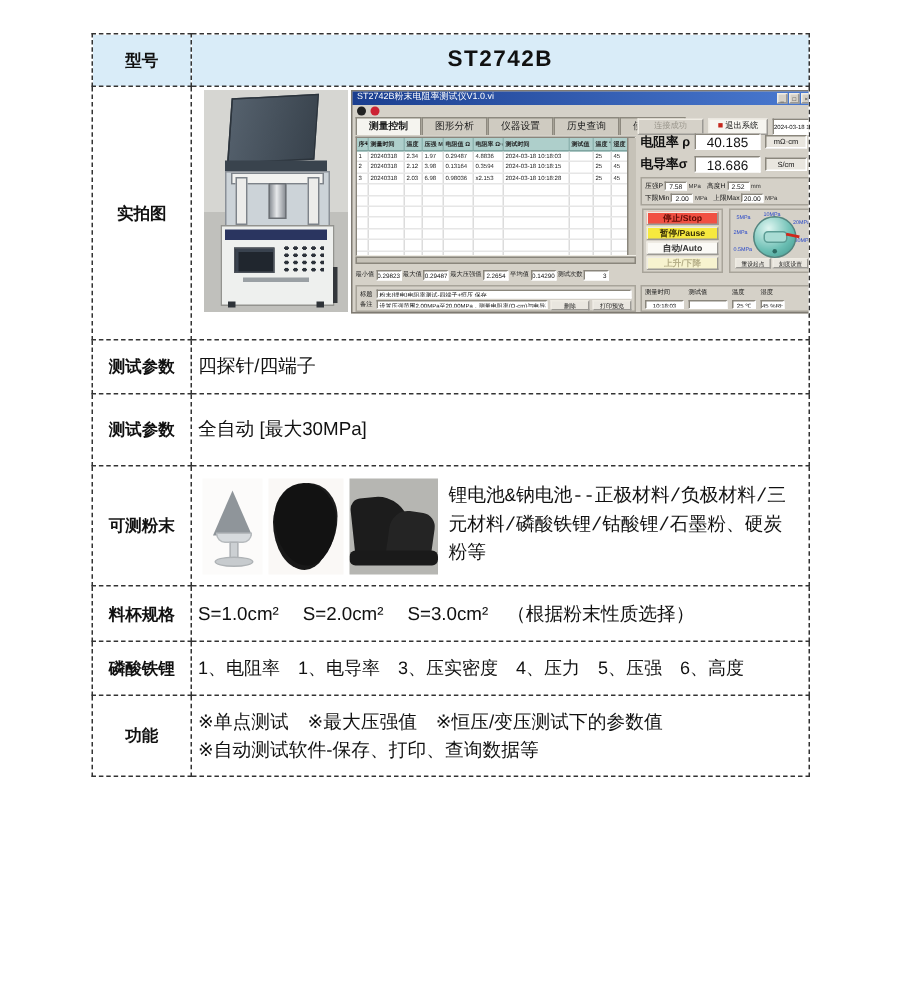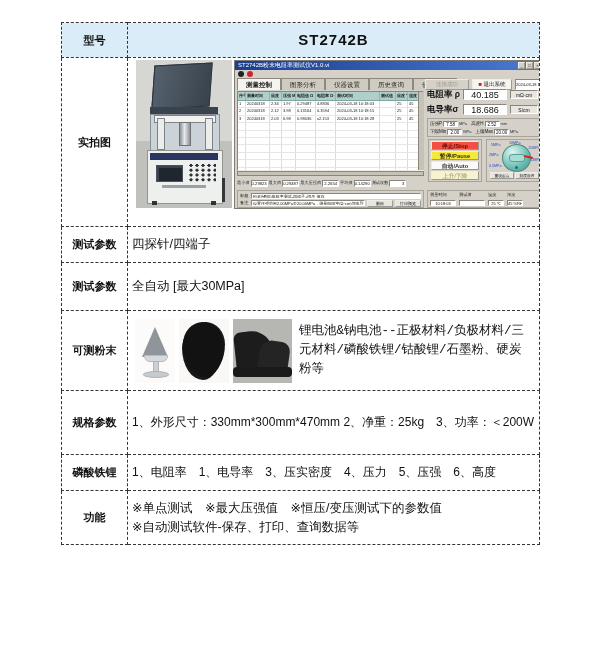--- a/index.html
+++ b/index.html
@@ -458,25 +458,25 @@
         <div class="pimg pimg3">
           <div class="pile3a"></div>
           <div class="pile3b"></div>
           <div class="pile3base"></div>
         </div>
         <div class="powder-text">锂电池&amp;钠电池--正极材料/负极材料/三元材料/磷酸铁锂/钴酸锂/石墨粉、硬炭粉等</div>
       </div>
     </td>
   </tr>
 
-
-  <tr class="r-size">
-    <td class="lbl">规格参数</td>
-    <td class="val">1、外形尺寸：330mm*300mm*470mm 2、净重：25kg　3、功率：＜200W</td>
-  </tr>
+  <tr class="r-cup">
+    <td class="lbl">料杯规格</td>
+    <td class="val">S=1.0cm²　 S=2.0cm²　 S=3.0cm²　（根据粉末性质选择）</td>
+  </tr>
+
 
   <tr class="r-params">
     <td class="lbl">磷酸铁锂</td>
     <td class="val">1、电阻率　1、电导率　3、压实密度　4、压力　5、压强　6、高度</td>
   </tr>
 
   <tr class="r-func">
     <td class="lbl">功能</td>
     <td class="val two-line">
       <div>※单点测试　※最大压强值　※恒压/变压测试下的参数值</div>

